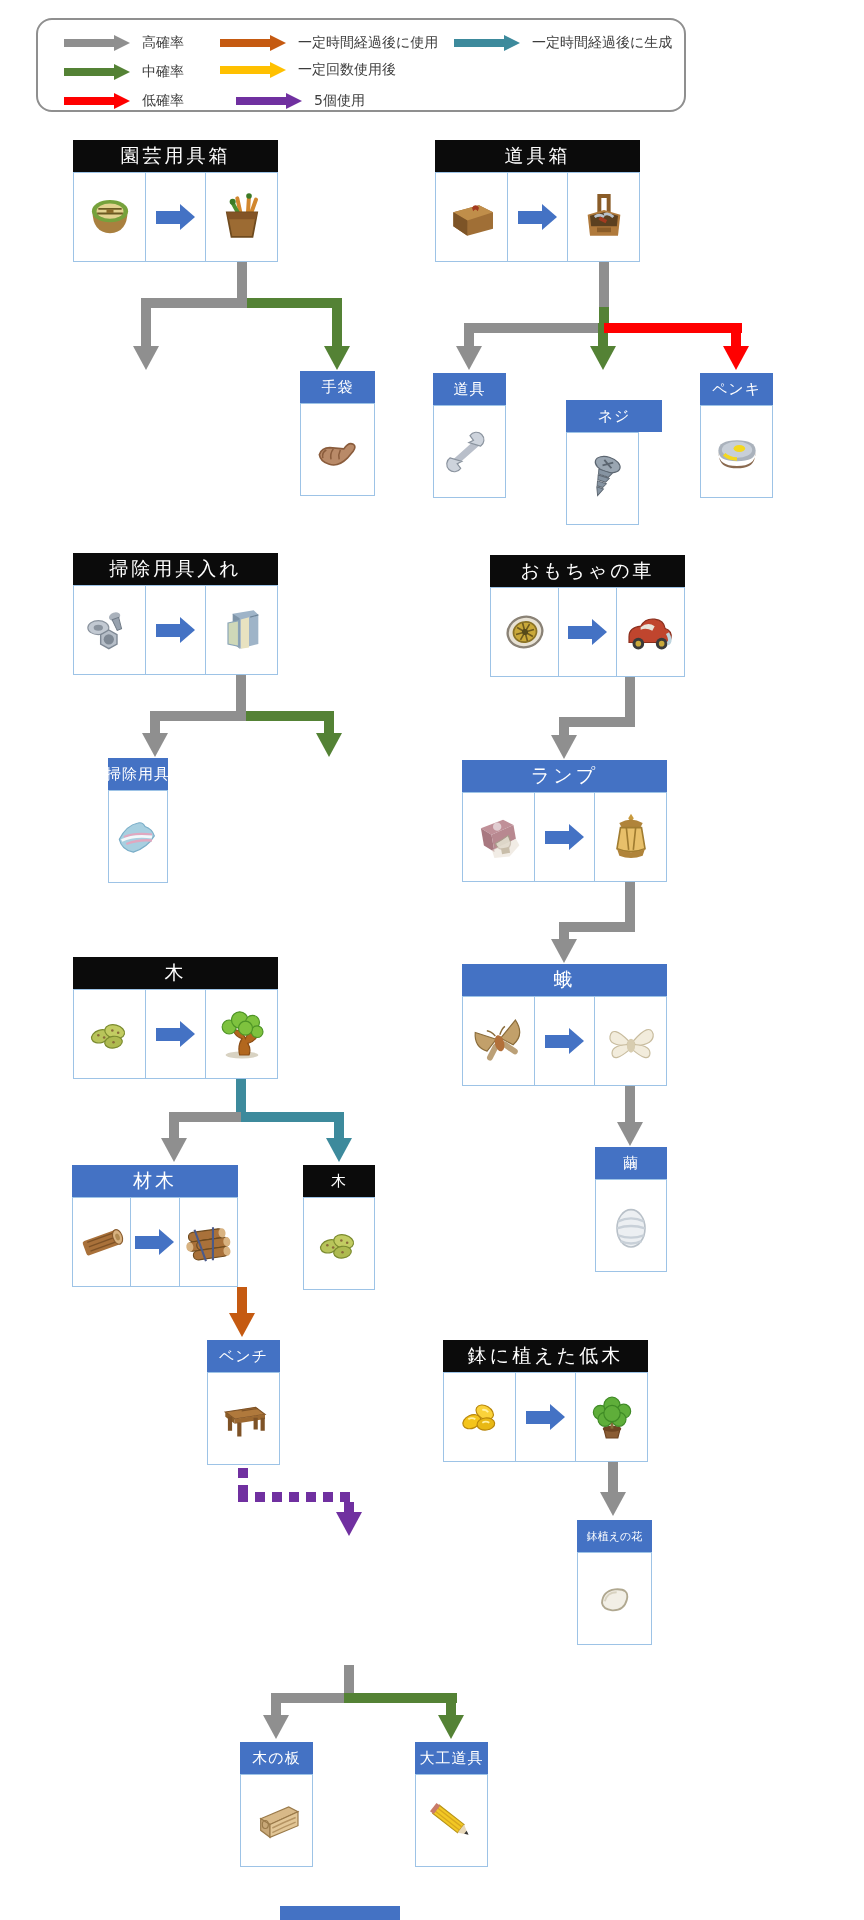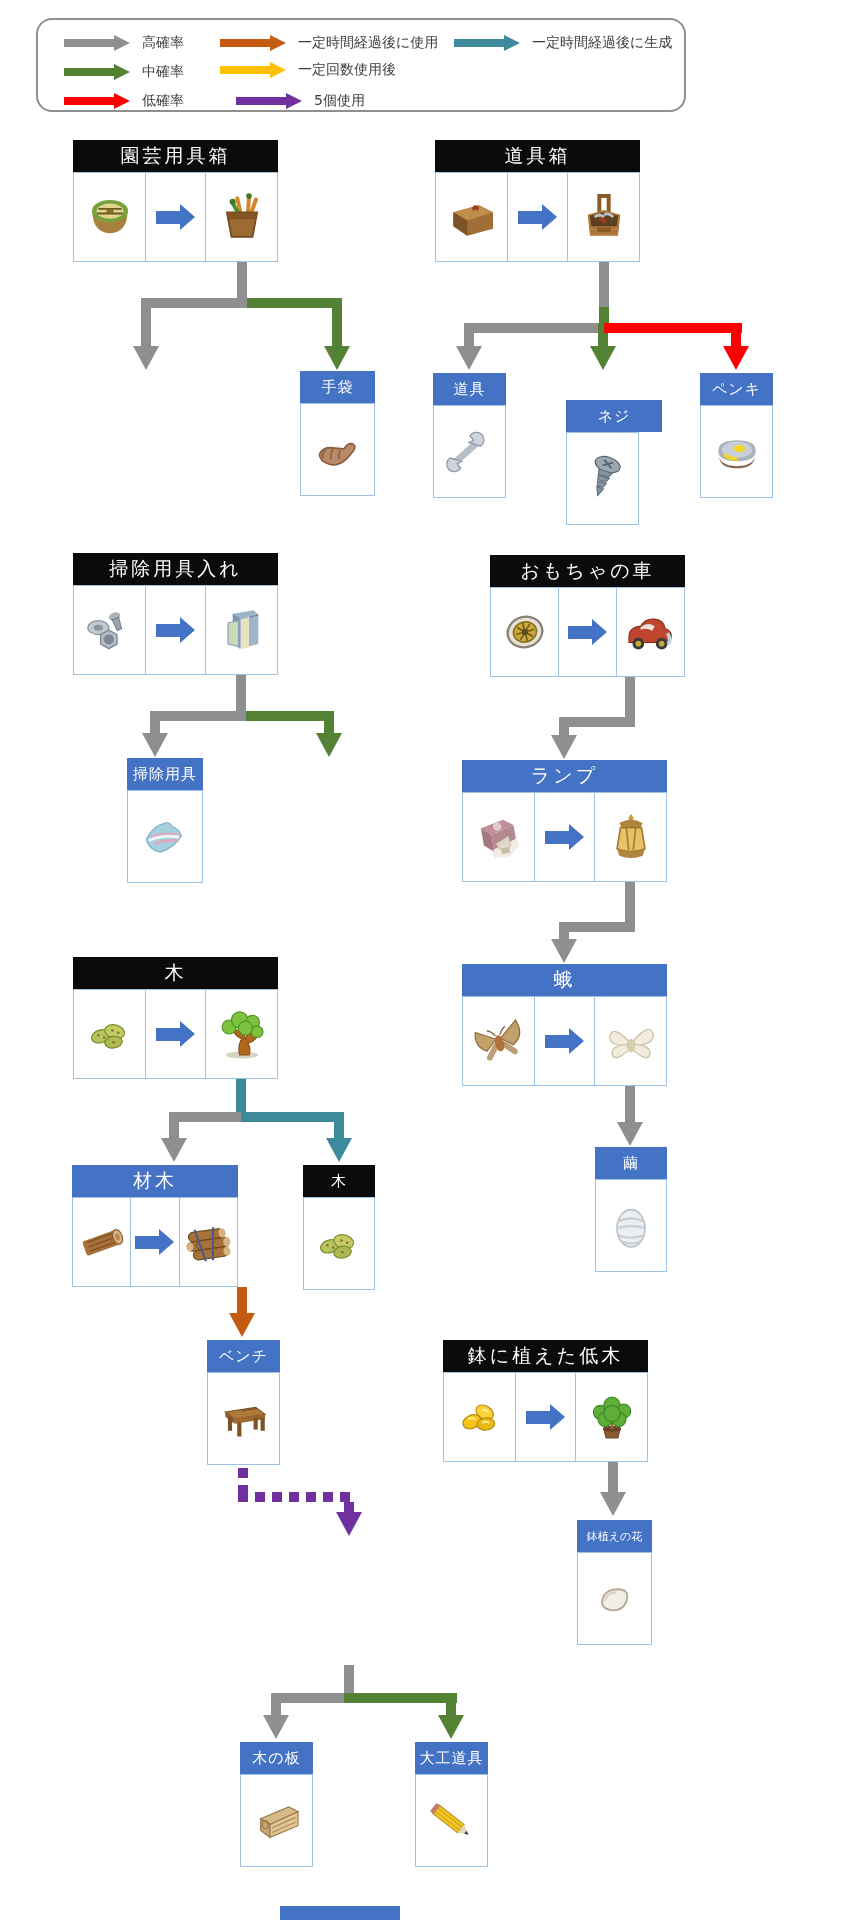--- a/index.html
+++ b/index.html
@@ -291,21 +291,21 @@
     </div>
   </div>
   <div class="seg g" style="left:236px;top:675px;width:10px;height:46px;"></div>
   <div class="seg g" style="left:150px;top:711px;width:96px;height:10px;"></div>
   <div class="seg g" style="left:150px;top:711px;width:10px;height:22px;"></div>
   <div class="hd g" style="left:142px;top:733px;"></div>
   <div class="seg gr" style="left:246px;top:711px;width:88px;height:10px;"></div>
   <div class="seg gr" style="left:324px;top:711px;width:10px;height:22px;"></div>
   <div class="hd gr" style="left:316px;top:733px;"></div>
 
-  <div class="node sm tall" style="left:127px;top:758px;width:76px;">
+  <div class="node sm tall" style="left:108px;top:758px;width:60px;">
     <div class="hdr bl">掃除用具</div>
     <div class="row">
         <div class="cell" style="width:76px;">
           <span class="icn">
             <svg viewBox="0 0 48 48">
               <path d="M8 26 q6 -12 16 -14 q4 -1 6 3 q6 2 8 8 q-6 10 -18 14 q-10 -2 -12 -11 Z" fill="#a8cfe0" stroke="#7aaec8" stroke-width="1"></path>
               <path d="M12 24 q10 -4 24 -2 M14 30 q10 -4 22 -3" stroke="#e0a8c0" stroke-width="2" fill="none"></path>
               <path d="M10 27 q10 -5 26 -3" stroke="#f4f8fa" stroke-width="2.4" fill="none"></path>
             </svg>
           </span>

